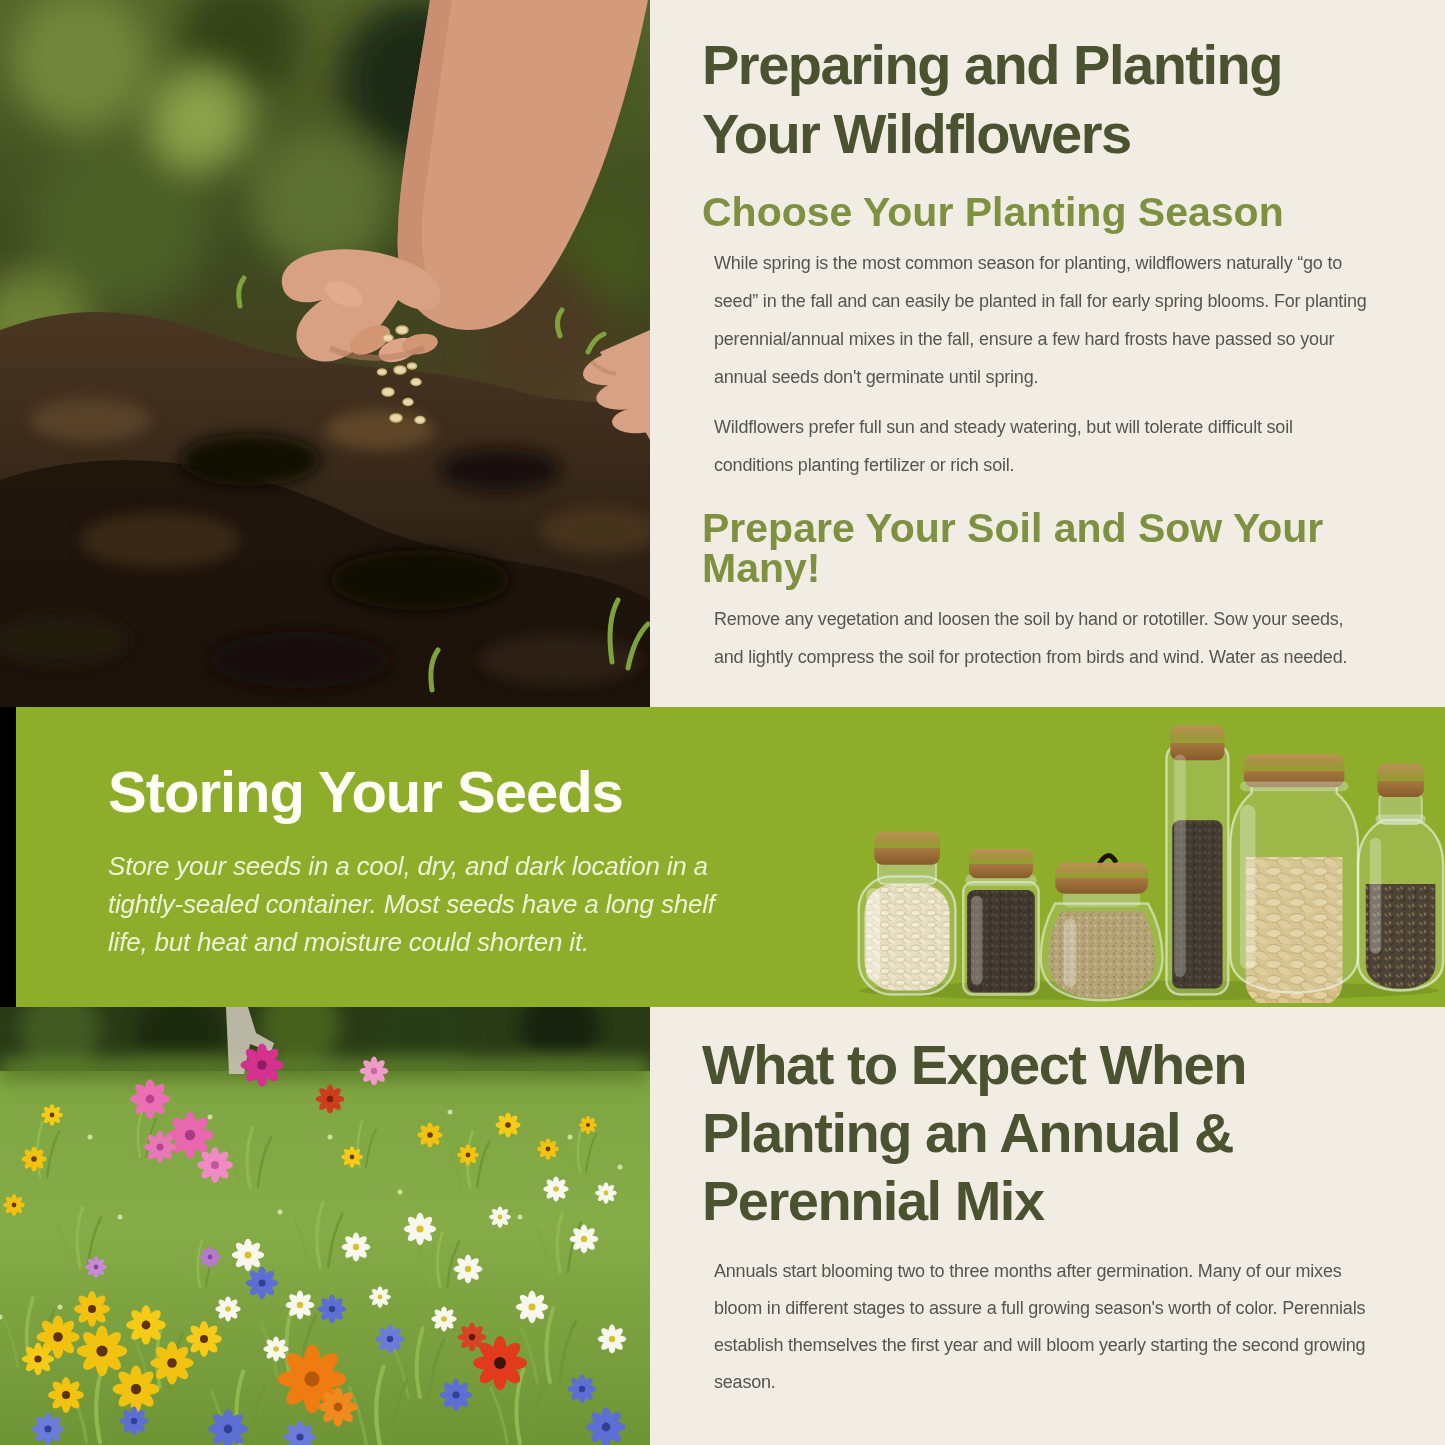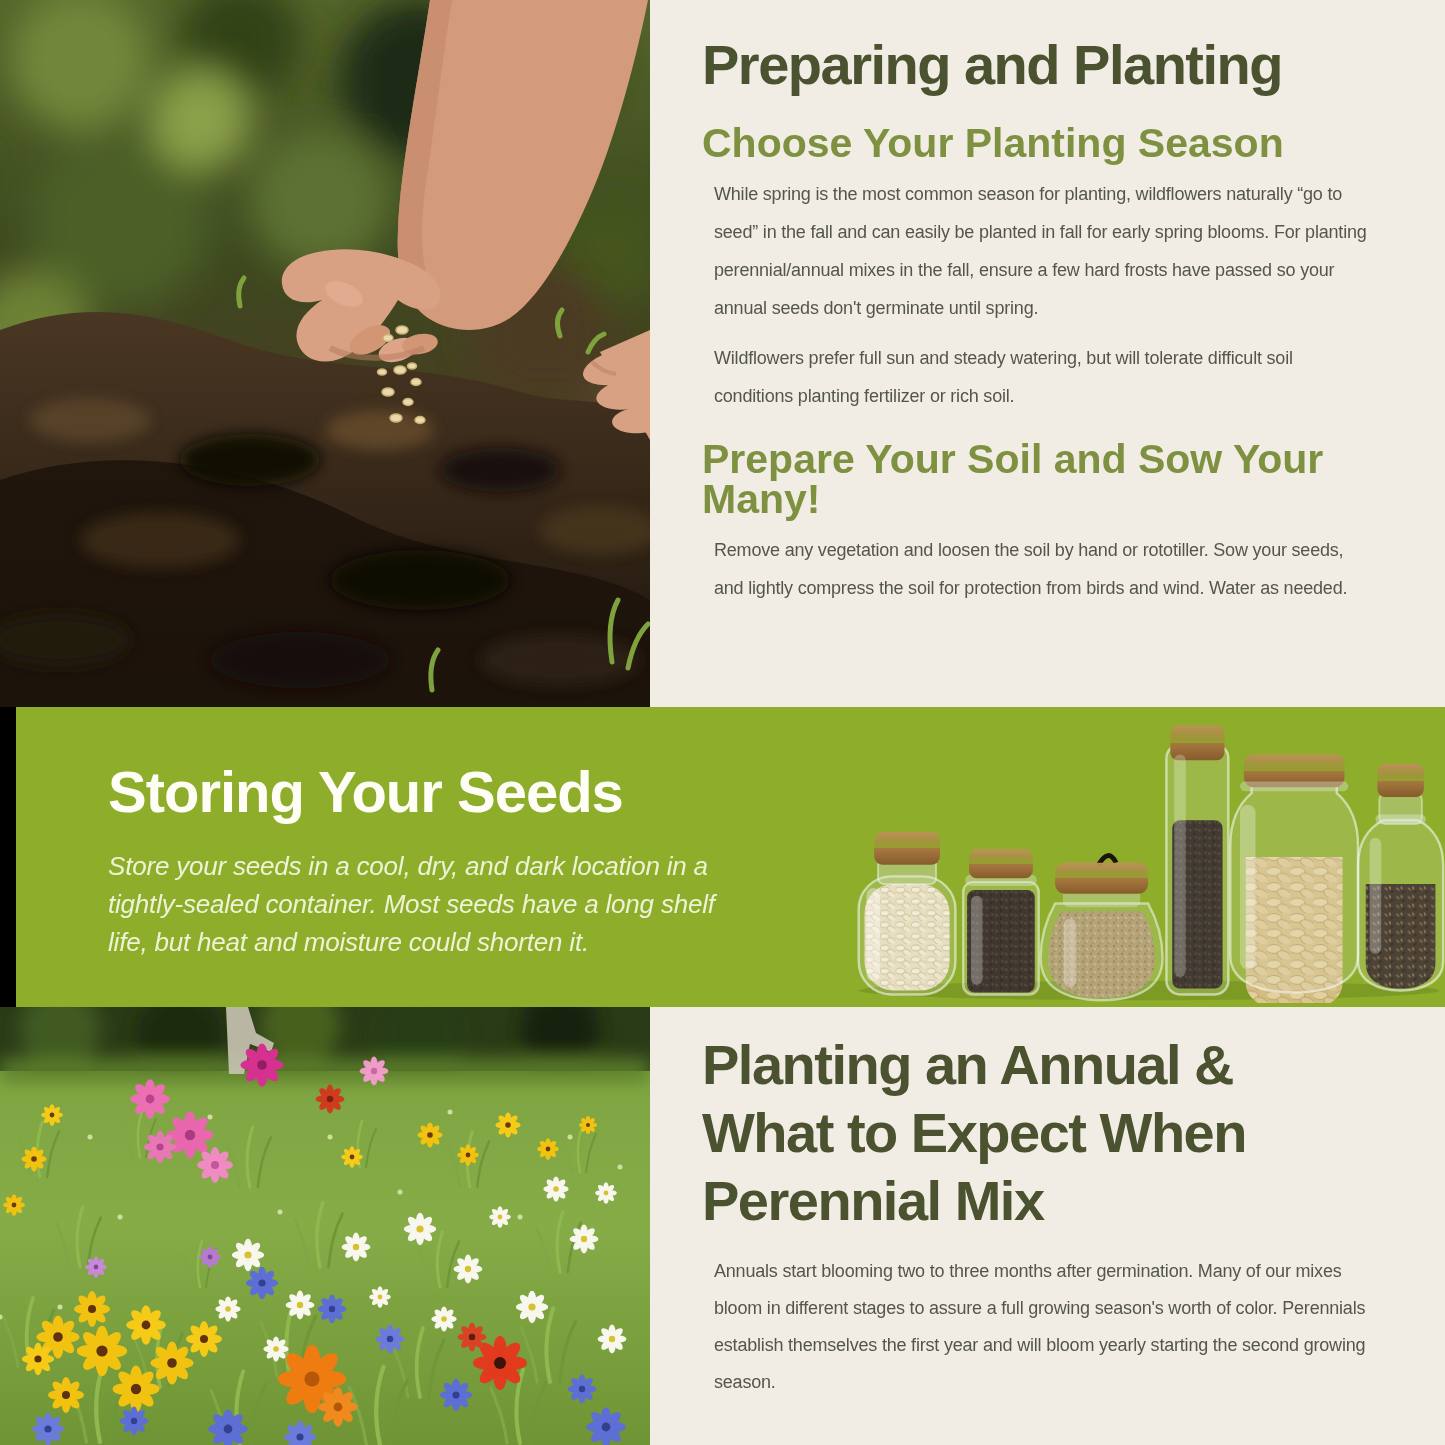--- a/index.html
+++ b/index.html
@@ -123,20 +123,21 @@
         <ellipse cx="640" cy="420" rx="28" ry="13" transform="rotate(-5 640 420)"></ellipse>
         <path d="M650,330 L600,352 L650,440 Z"></path>
       </g>
       <path d="M592,362 q10,10 24,12" stroke="#b77e60" stroke-width="4" fill="none" opacity="0.5"></path>
     </svg>
   </div>
 
   <section id="panel-top" class="abs">
     <h1 class="big-h">
         <span>Preparing and Planting</span>
+        <span>Your Wildflowers</span>
       </h1>
 
     <h3 class="subhead">Choose Your Planting Season</h3>
     <p class="bodytxt">While spring is the most common season for planting, wildflowers naturally “go to seed” in the fall and can easily be planted in fall for early spring blooms. For planting perennial/annual mixes in the fall, ensure a few hard frosts have passed so your annual seeds don't germinate until spring.</p>
 
     <p class="bodytxt">Wildflowers prefer full sun and steady watering, but will tolerate difficult soil conditions planting fertilizer or rich soil.</p>
 
     <h3 class="subhead">Prepare Your Soil and Sow Your Many!</h3>
     <p class="bodytxt">Remove any vegetation and loosen the soil by hand or rototiller. Sow your seeds, and lightly compress the soil for protection from birds and wind. Water as needed.</p>
   </section>
@@ -540,20 +541,20 @@
         <g transform="translate(96,260) scale(0.6)" color="#c88ad8">
             <use href="#pt"></use>
             <circle r="4" fill="#7c4b96"></circle>
           </g>
       </g>
     </svg>
   </div>
 
   <section id="panel-bottom" class="abs">
     <h2 class="big-h">
+        <span>What to Expect When</span>
         <span>Planting an Annual &amp;</span>
-        <span>What to Expect When</span>
         <span>Perennial Mix</span>
       </h2>
     <p class="bodytxt">Annuals start blooming two to three months after germination. Many of our mixes bloom in different stages to assure a full growing season's worth of color. Perennials establish themselves the first year and will bloom yearly starting the second growing season.</p>
   </section>
 
 </div>
 
 </body></html>

